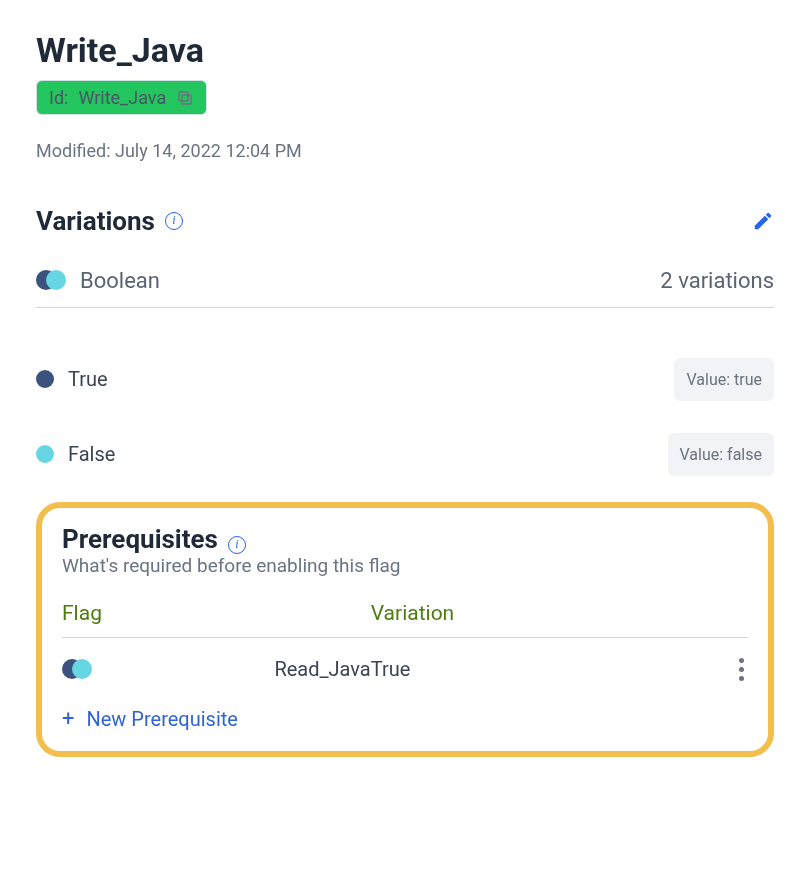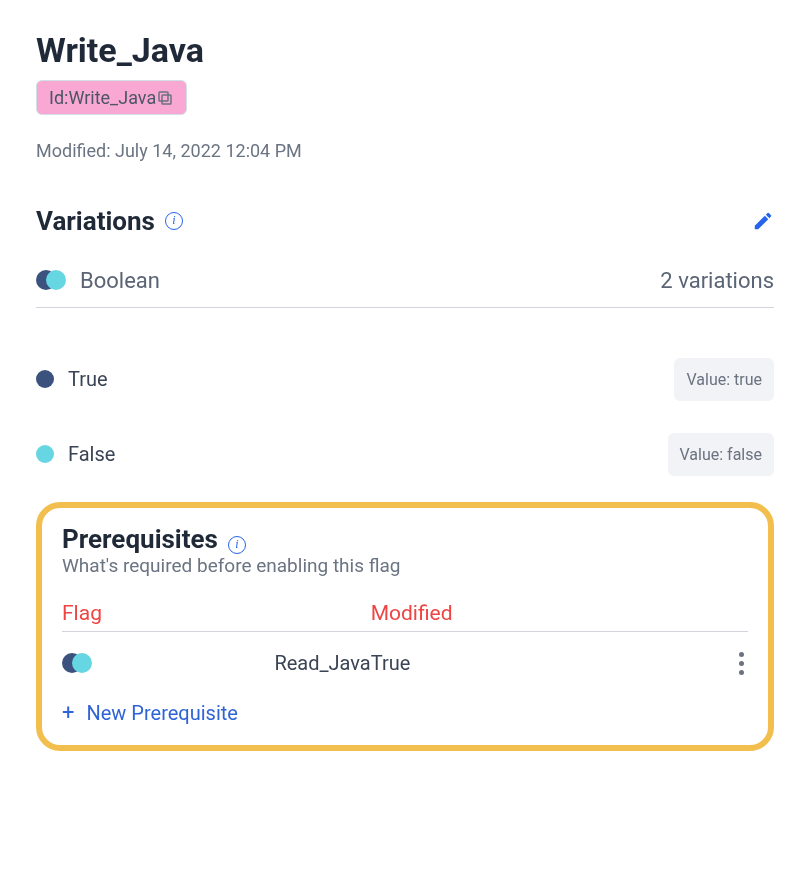--- a/index.html
+++ b/index.html
@@ -11,21 +11,22 @@
     padding: 30px 36px;
   }
   .title {
     font-size: 34px;
     font-weight: 700;
     margin-bottom: 10px;
   }
   .id-chip {
     display: inline-flex;
     align-items: center;
-    background: #f9a8d4;
+    gap: 10px;
+    background: #22c55e;
     border: 1px solid #d1e0e4;
     border-radius: 6px;
     padding: 6px 12px;
     font-size: 18px;
     color: #4b5565;
     margin-bottom: 22px;
   }
   .id-chip .copy-icon {
     width: 18px; height: 18px; position: relative;
     color: #6b7280;
@@ -136,23 +137,23 @@
     font-weight: 700;
   }
   .prereq-sub {
     color: #6b7482;
     font-size: 19px;
     margin-bottom: 24px;
   }
   .prereq-table-head {
     display: flex;
     border-bottom: 1px solid #d1d5db;
-    padding-bottom: 6px;
+    padding-bottom: 12px;
     font-size: 21px;
-    color: #ef4444;
+    color: #4d7c0f;
   }
   .col-flag { flex: 0 0 45%; }
   .col-var  { flex: 0 0 45%; }
   .col-act  { flex: 0 0 10%; display:flex; justify-content:flex-end; }
   .prereq-row {
     display: flex;
     align-items: center;
     padding: 16px 0 8px 0;
     font-size: 20px;
     color: #3b4454;
@@ -248,21 +249,21 @@
 
 <div class="prereq-box">
   <div class="prereq-header">
     <h2>Prerequisites</h2>
     <span class="info-icon">i</span>
   </div>
   <div class="prereq-sub">What's required before enabling this flag</div>
 
   <div class="prereq-table-head">
     <div class="col-flag">Flag</div>
-    <div class="col-var">Modified</div>
+    <div class="col-var">Variation</div>
     <div class="col-act"></div>
   </div>
 
   <div class="prereq-row">
     <div class="col-flag">
       <span class="dual-dot">
         <span class="d1"></span>
           <span class="d2"></span>
       </span>
       <span>Read_Java</span>

